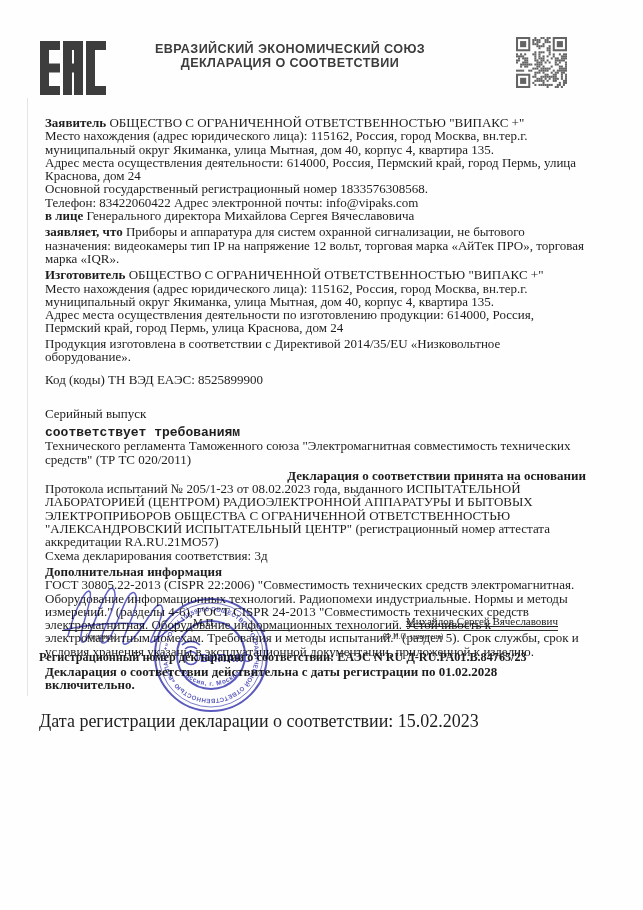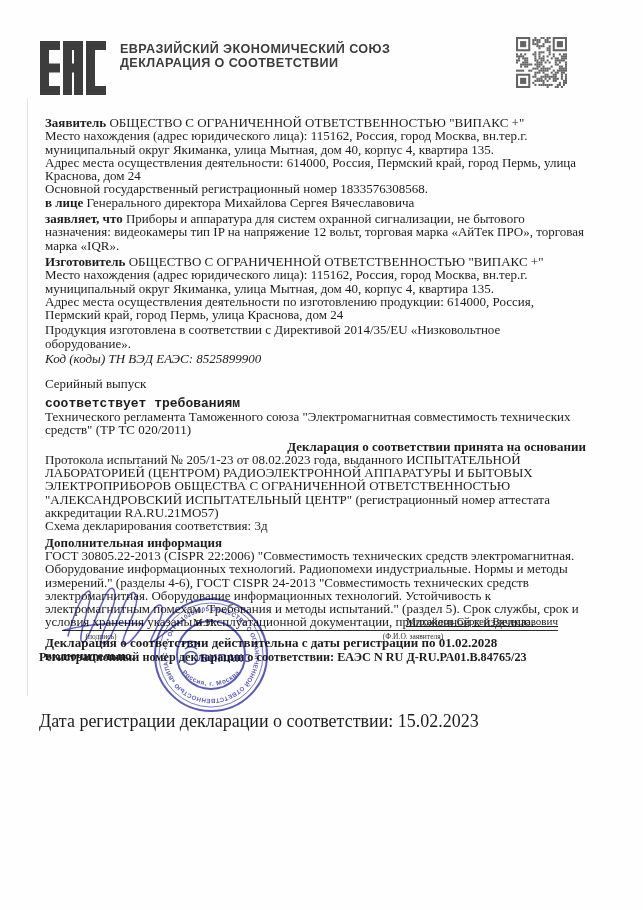--- a/index.html
+++ b/index.html
@@ -2,21 +2,21 @@
 <html><head>
 <meta charset="utf-8">
 <style>
   html,body{margin:0;padding:0;background:#ffffff;}
   .page{position:relative;width:643px;height:910px;background:#fefefe;overflow:hidden;
         font-family:"Liberation Serif",serif;color:#1d1d1d;}
   
   .scan-line{position:absolute;left:27px;top:98px;width:1px;height:598px;background:#e4e4e4;}
   
   .eac-logo{position:absolute;left:40px;top:41px;width:66px;height:54px;fill:#3d3d3d;}
-  .title{position:absolute;left:120px;top:42px;width:340px;text-align:left;
+  .title{position:absolute;left:120px;top:42px;width:340px;text-align:center;
          font-family:"Liberation Sans",sans-serif;font-weight:bold;font-size:12.6px;
          line-height:14.2px;color:#3c3c3c;letter-spacing:0.4px;}
   .qr{position:absolute;left:516px;top:37px;width:51px;height:51px;opacity:.85;}
   .qr rect{fill:#4a4a4a;}
   .qr rect.w{fill:#ffffff;}
   
   .doc-body{position:absolute;left:45px;top:116px;width:541px;font-size:13px;line-height:13.3px;}
   .doc-body p{margin:0;}
   .doc-body b{font-weight:bold;}
   
@@ -307,28 +307,29 @@
         <rect x="40" y="48" width="2" height="2"></rect>
         <rect x="44" y="48" width="2" height="2"></rect>
       </g>
   </svg>
 
   <div class="doc-body">
       <p><b>Заявитель </b><span>ОБЩЕСТВО С ОГРАНИЧЕННОЙ ОТВЕТСТВЕННОСТЬЮ "ВИПАКС +"</span></p>
       <p><span>Место нахождения (адрес юридического лица): 115162, Россия, город Москва, вн.тер.г. муниципальный округ Якиманка, улица Мытная, дом 40, корпус 4, квартира 135.</span></p>
       <p><span>Адрес места осуществления деятельности: 614000, Россия, Пермский край, город Пермь, улица Краснова, дом 24</span></p>
       <p><span>Основной государственный регистрационный номер 1833576308568.</span></p>
+      <p><span>Телефон: 83422060422 Адрес электронной почты: info@vipaks.com</span></p>
       <p><b>в лице </b><span>Генерального директора Михайлова Сергея Вячеславовича</span></p>
       <p style="margin-top: 3px;"><b>заявляет, что </b><span>Приборы и аппаратура для систем охранной сигнализации, не бытового назначения: видеокамеры тип IP на напряжение 12 вольт, торговая марка «АйТек ПРО», торговая марка «IQR».</span></p>
       <p style="margin-top: 3px;"><b>Изготовитель </b><span>ОБЩЕСТВО С ОГРАНИЧЕННОЙ ОТВЕТСТВЕННОСТЬЮ "ВИПАКС +"</span></p>
       <p><span>Место нахождения (адрес юридического лица): 115162, Россия, город Москва, вн.тер.г. муниципальный округ Якиманка, улица Мытная, дом 40, корпус 4, квартира 135.</span></p>
       <p><span>Адрес места осуществления деятельности по изготовлению продукции: 614000, Россия, Пермский край, город Пермь, улица Краснова, дом 24</span></p>
       <p style="margin-top: 2px;"><span>Продукция изготовлена в соответствии с Директивой 2014/35/EU «Низковольтное оборудование».</span></p>
-      <p style="margin-top: 2px; font-style: italic;"><span>Код (коды) ТН ВЭД ЕАЭС: 8525899900</span></p>
-      <p style="margin-top: 12px;"><span>Серийный выпуск</span></p>
+      <p style="margin-top: 10px;"><span>Код (коды) ТН ВЭД ЕАЭС: 8525899900</span></p>
+      <p style="margin-top: 20px;"><span>Серийный выпуск</span></p>
       <p style="margin-top: 6px; font-family: Liberation Mono, monospace;"><b>соответствует требованиям</b></p>
       <p><span>Технического регламента Таможенного союза "Электромагнитная совместимость технических средств" (ТР ТС 020/2011)</span></p>
       <p style="margin-top: 3px; text-align: right;"><b>Декларация о соответствии принята на основании</b></p>
       <p><span>Протокола испытаний № 205/1-23 от 08.02.2023 года, выданного ИСПЫТАТЕЛЬНОЙ ЛАБОРАТОРИЕЙ (ЦЕНТРОМ) РАДИОЭЛЕКТРОННОЙ АППАРАТУРЫ И БЫТОВЫХ ЭЛЕКТРОПРИБОРОВ ОБЩЕСТВА С ОГРАНИЧЕННОЙ ОТВЕТСТВЕННОСТЬЮ "АЛЕКСАНДРОВСКИЙ ИСПЫТАТЕЛЬНЫЙ ЦЕНТР" (регистрационный номер аттестата аккредитации RA.RU.21МО57)</span></p>
       <p><span>Схема декларирования соответствия: 3д</span></p>
       <p style="margin-top: 3px; font-family: Liberation Serif, serif;"><b>Дополнительная информация</b></p>
       <p><span>ГОСТ 30805.22-2013 (CISPR 22:2006) "Совместимость технических средств электромагнитная. Оборудование информационных технологий. Радиопомехи индустриальные. Нормы и методы измерений." (разделы 4-6), ГОСТ CISPR 24-2013 "Совместимость технических средств электромагнитная. Оборудование информационных технологий. Устойчивость к электромагнитным помехам. Требования и методы испытаний." (раздел 5). Срок службы, срок и условия хранения указаны в эксплуатационной документации, приложенной к изделию.</span></p>
       <p style="margin-top: 7px;"><b>Декларация о соответствии действительна с даты регистрации по 01.02.2028 включительно.</b></p>
     </div>
 

